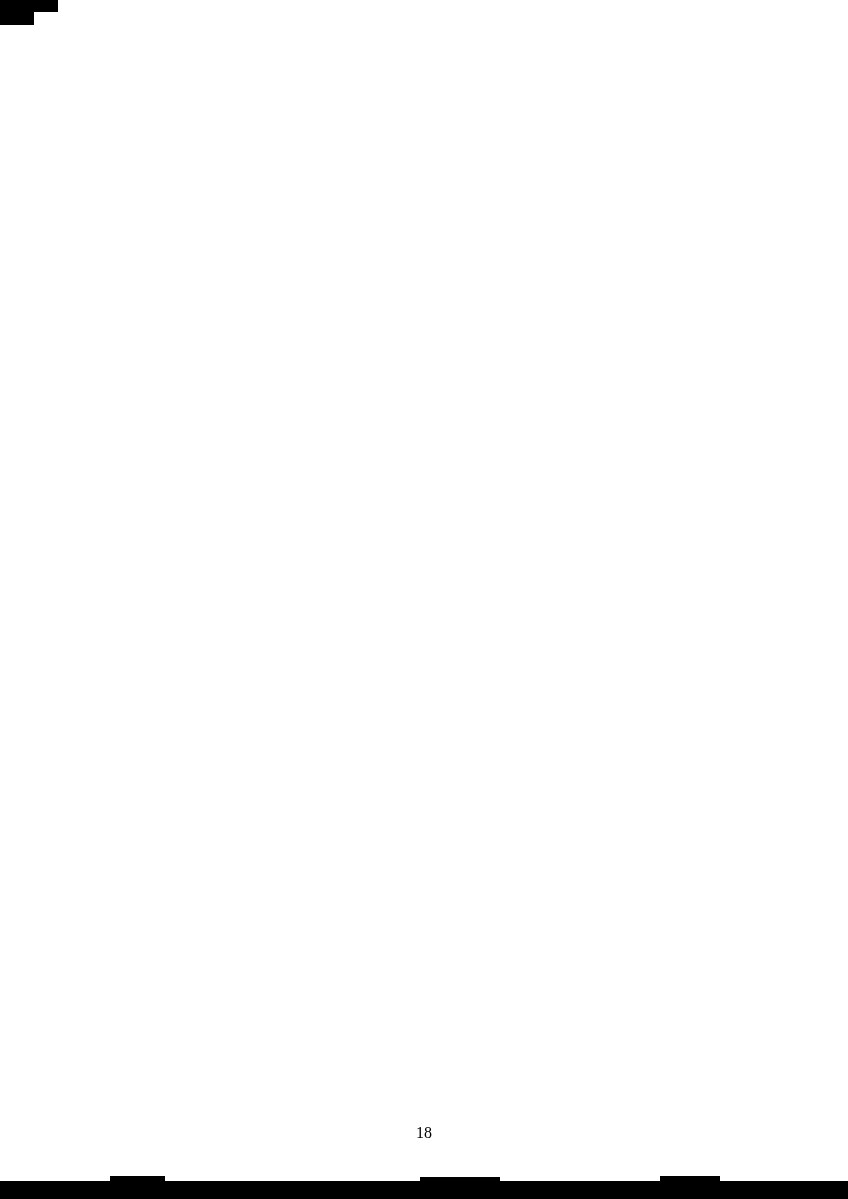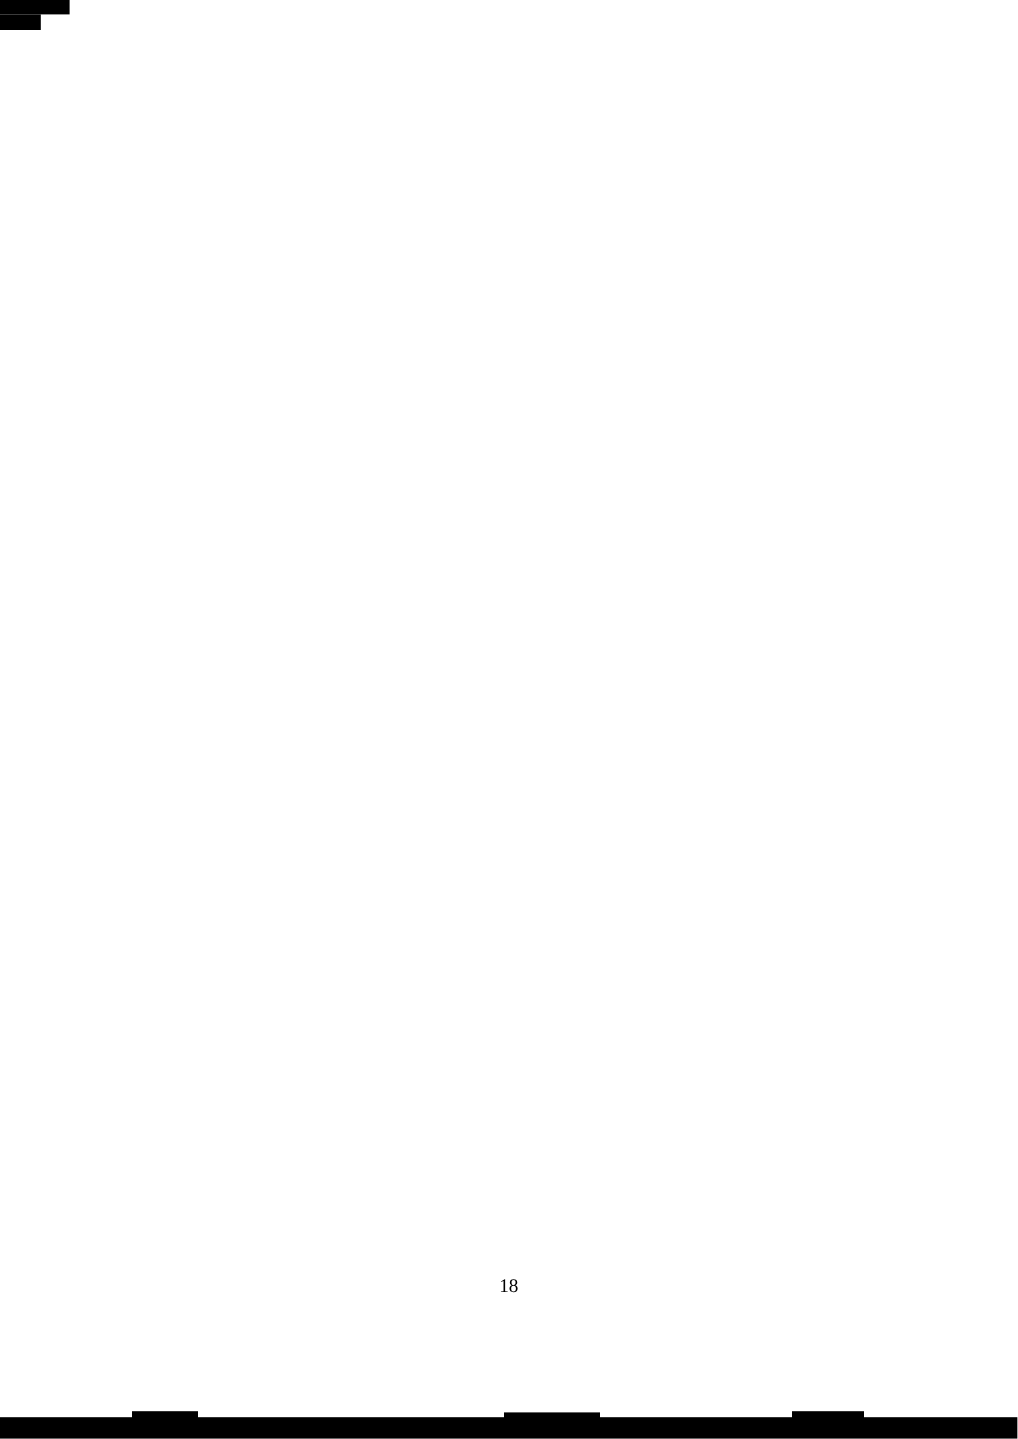--- a/index.html
+++ b/index.html
@@ -13,21 +13,21 @@
   }
   table.roster {
     position: absolute;
     left: 25px; top: 62px;
     width: 798px;
     border-collapse: collapse;
     table-layout: fixed;
   }
   .page-number {
     position: absolute;
-    left: 0; top: 1064px; width: 100%;
+    left: 0; top: 1124px; width: 100%;
     text-align: center;
     font-size: 16px;
   }
   .artifact { position: absolute; background: #000; }
   .art-top-1 { left: 0; top: 0; width: 58px; height: 12px; }
   .art-top-2 { left: 0; top: 12px; width: 34px; height: 13px; }
   .art-bottom { left: 0; top: 1181px; width: 848px; height: 18px; }
   .art-bump-1 { left: 110px; top: 1176px; width: 55px; height: 6px; }
   .art-bump-2 { left: 420px; top: 1177px; width: 80px; height: 5px; }
   .art-bump-3 { left: 660px; top: 1176px; width: 60px; height: 6px; }

